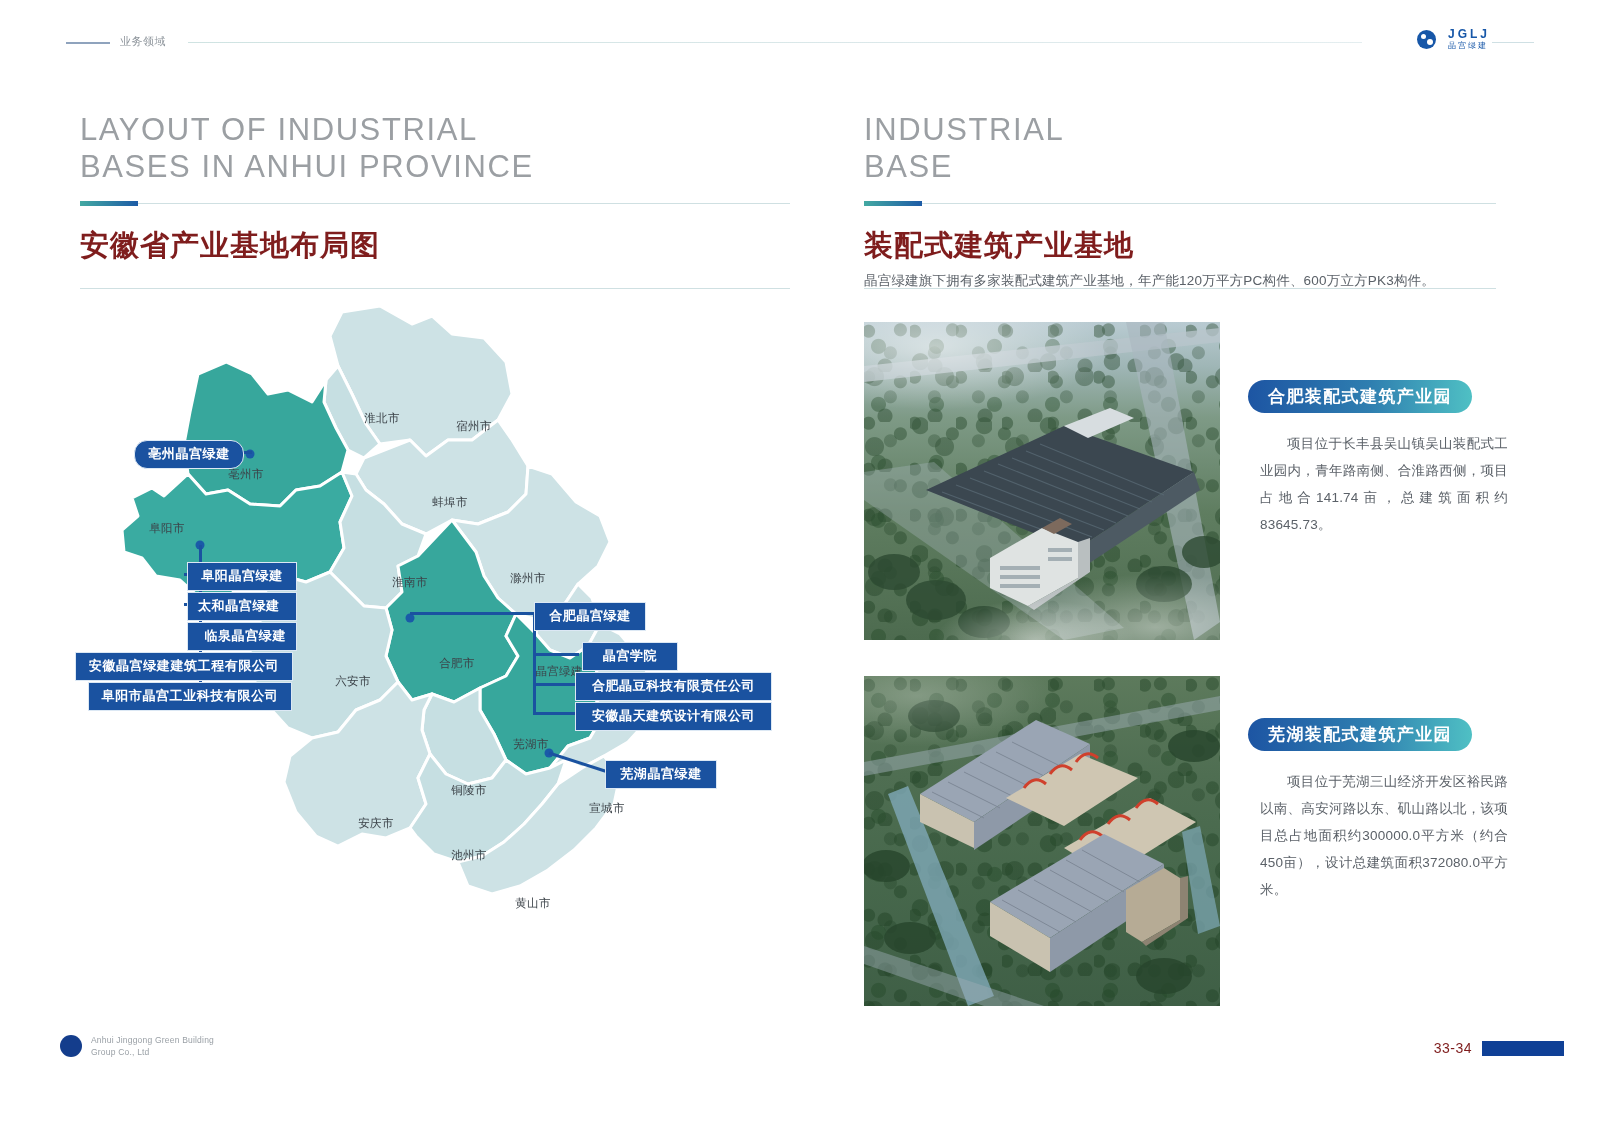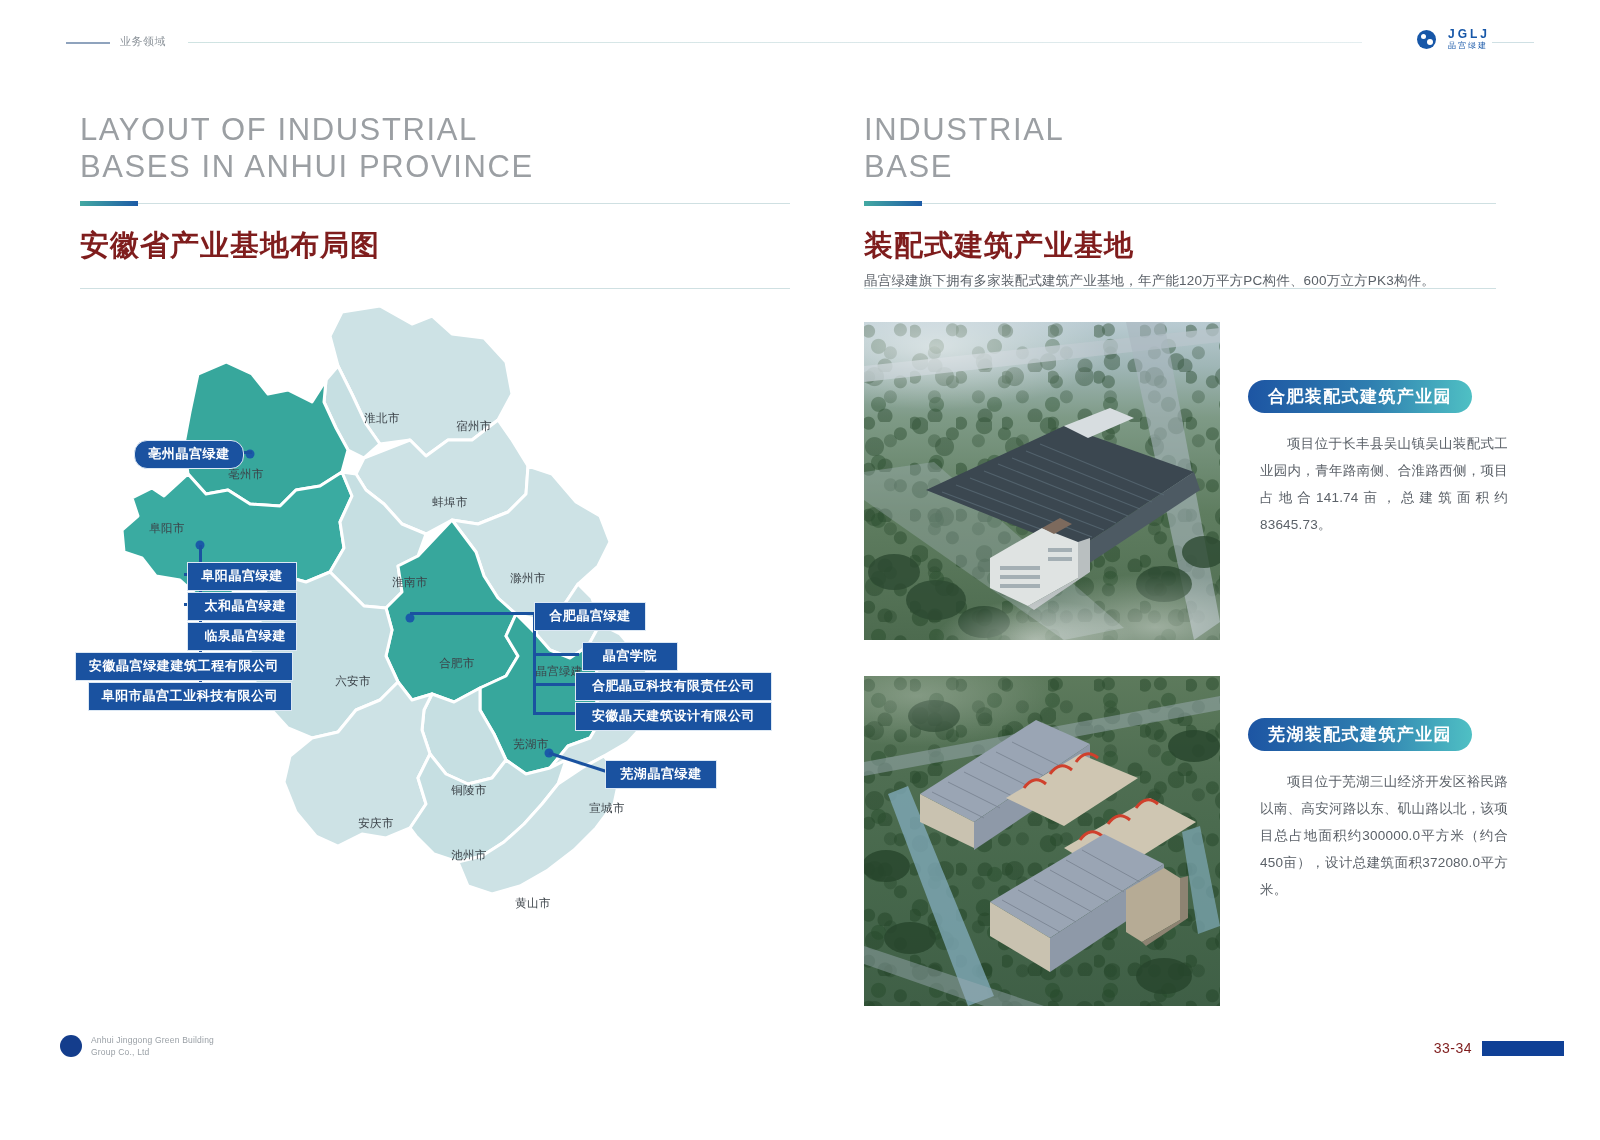--- a/index.html
+++ b/index.html
@@ -279,21 +279,21 @@
     <div class="lead" style="left:453px;top:393px;width:46px;height:3px;"></div>
     <div class="lead" style="left:453px;top:422px;width:46px;height:3px;"></div>
 
     <svg style="position:absolute;left:0;top:0;width:710px;height:650px;pointer-events:none;">
       <line x1="469" y1="463" x2="528" y2="482" stroke="#1a52a0" stroke-width="3"></line>
     </svg>
 
     <div id="map-tags">
         <div class="tag" style="left: 54px; top: 150px; width: 110px; text-align: center; border-radius: 13px;">亳州晶宫绿建</div>
         <div class="tag" style="left: 107px; top: 272px; width: 110px; text-align: center;">阜阳晶宫绿建</div>
-        <div class="tag" style="left: 107px; top: 302px; width: 110px; text-align: right;">太和晶宫绿建</div>
+        <div class="tag" style="left: 107px; top: 302px; width: 110px; text-align: left;">太和晶宫绿建</div>
         <div class="tag" style="left: 107px; top: 332px; width: 110px; text-align: right;">临泉晶宫绿建</div>
         <div class="tag" style="left: -5px; top: 362px; width: 218px; text-align: center;">安徽晶宫绿建建筑工程有限公司</div>
         <div class="tag" style="left: 8px; top: 392px; width: 204px; text-align: center;">阜阳市晶宫工业科技有限公司</div>
         <div class="tag" style="left: 454px; top: 312px; width: 112px; text-align: center;">合肥晶宫绿建</div>
         <div class="tag" style="left: 502px; top: 352px; width: 96px; text-align: center;">晶宫学院</div>
         <div class="tag" style="left: 495px; top: 382px; width: 197px; text-align: center;">合肥晶豆科技有限责任公司</div>
         <div class="tag" style="left: 495px; top: 412px; width: 197px; text-align: center;">安徽晶天建筑设计有限公司</div>
         <div class="tag" style="left: 525px; top: 470px; width: 112px; text-align: center;">芜湖晶宫绿建</div>
       </div>
   </div>

